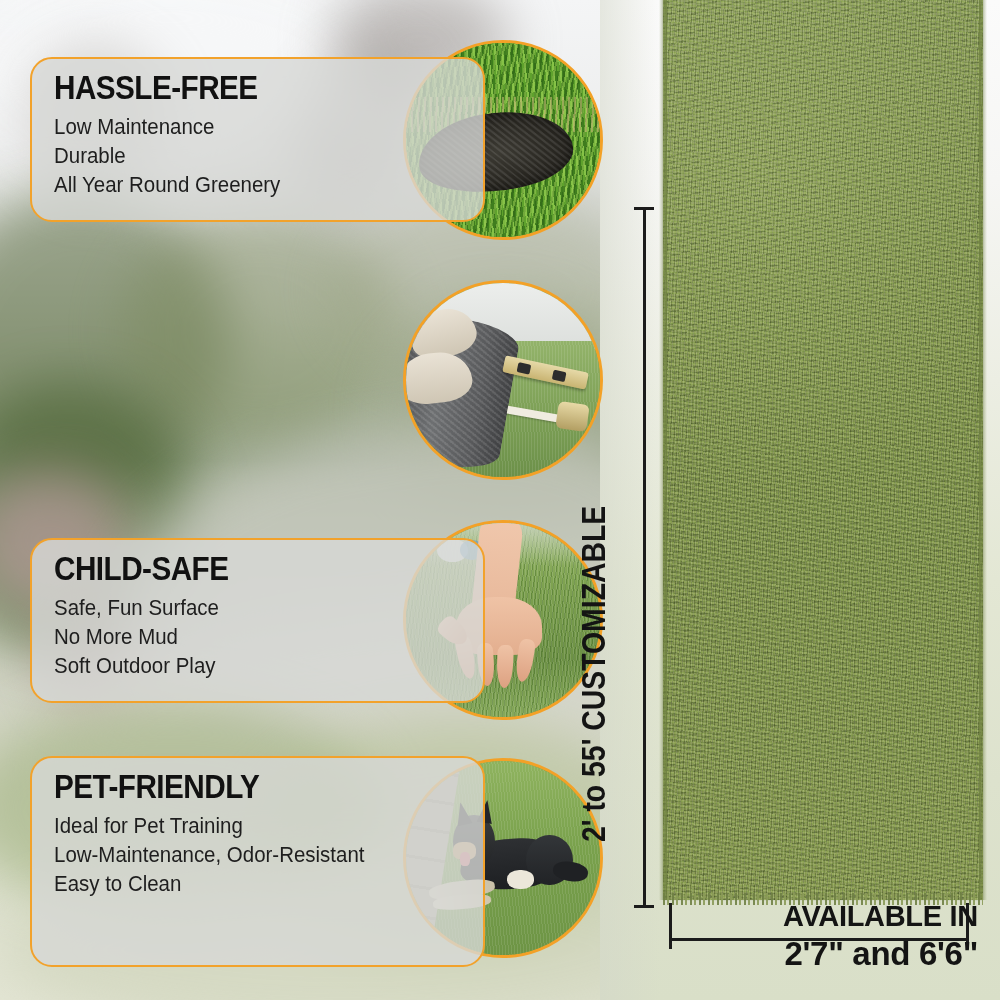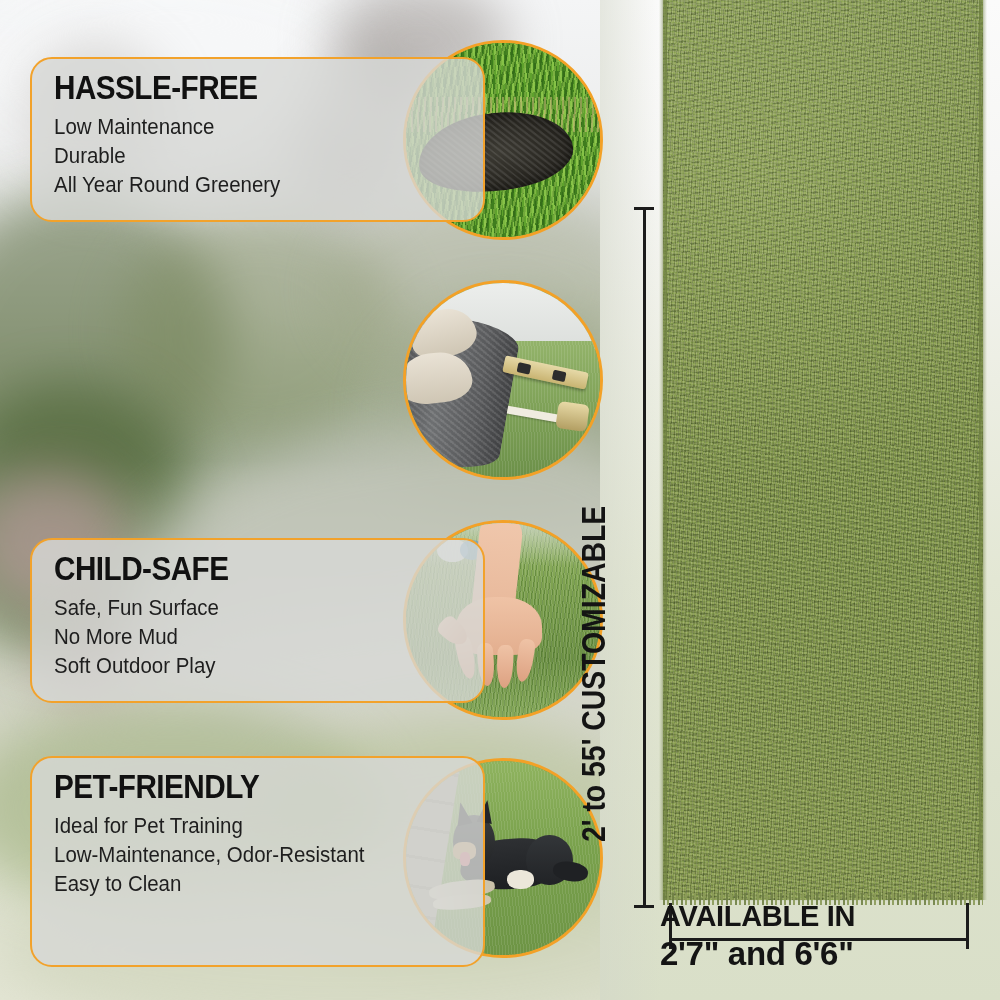--- a/index.html
+++ b/index.html
@@ -391,21 +391,21 @@
   }
   .dim-h-tick-r {
     position:absolute; left:966px; top:903px; width:2.5px; height:46px; background:#1b1b1b;
   }
   .dim-h-line {
     position:absolute; left:670px; top:938px; width:297px; height:2.5px; background:#1b1b1b;
   }
   .avail-block {
     position:absolute;
     left:660px; top:902px; width:318px;
-    text-align:left;
+    text-align:right;
   }
   .avail-line1, .avail-line2 {
     font-family:"Liberation Sans", sans-serif;
     font-weight:700;
     color:#141414;
     line-height:1.0;
     letter-spacing:-0.3px;
   }
   .avail-line1 { font-size:29px; }
   .avail-line2 { font-size:33px; margin-top:6px; }

